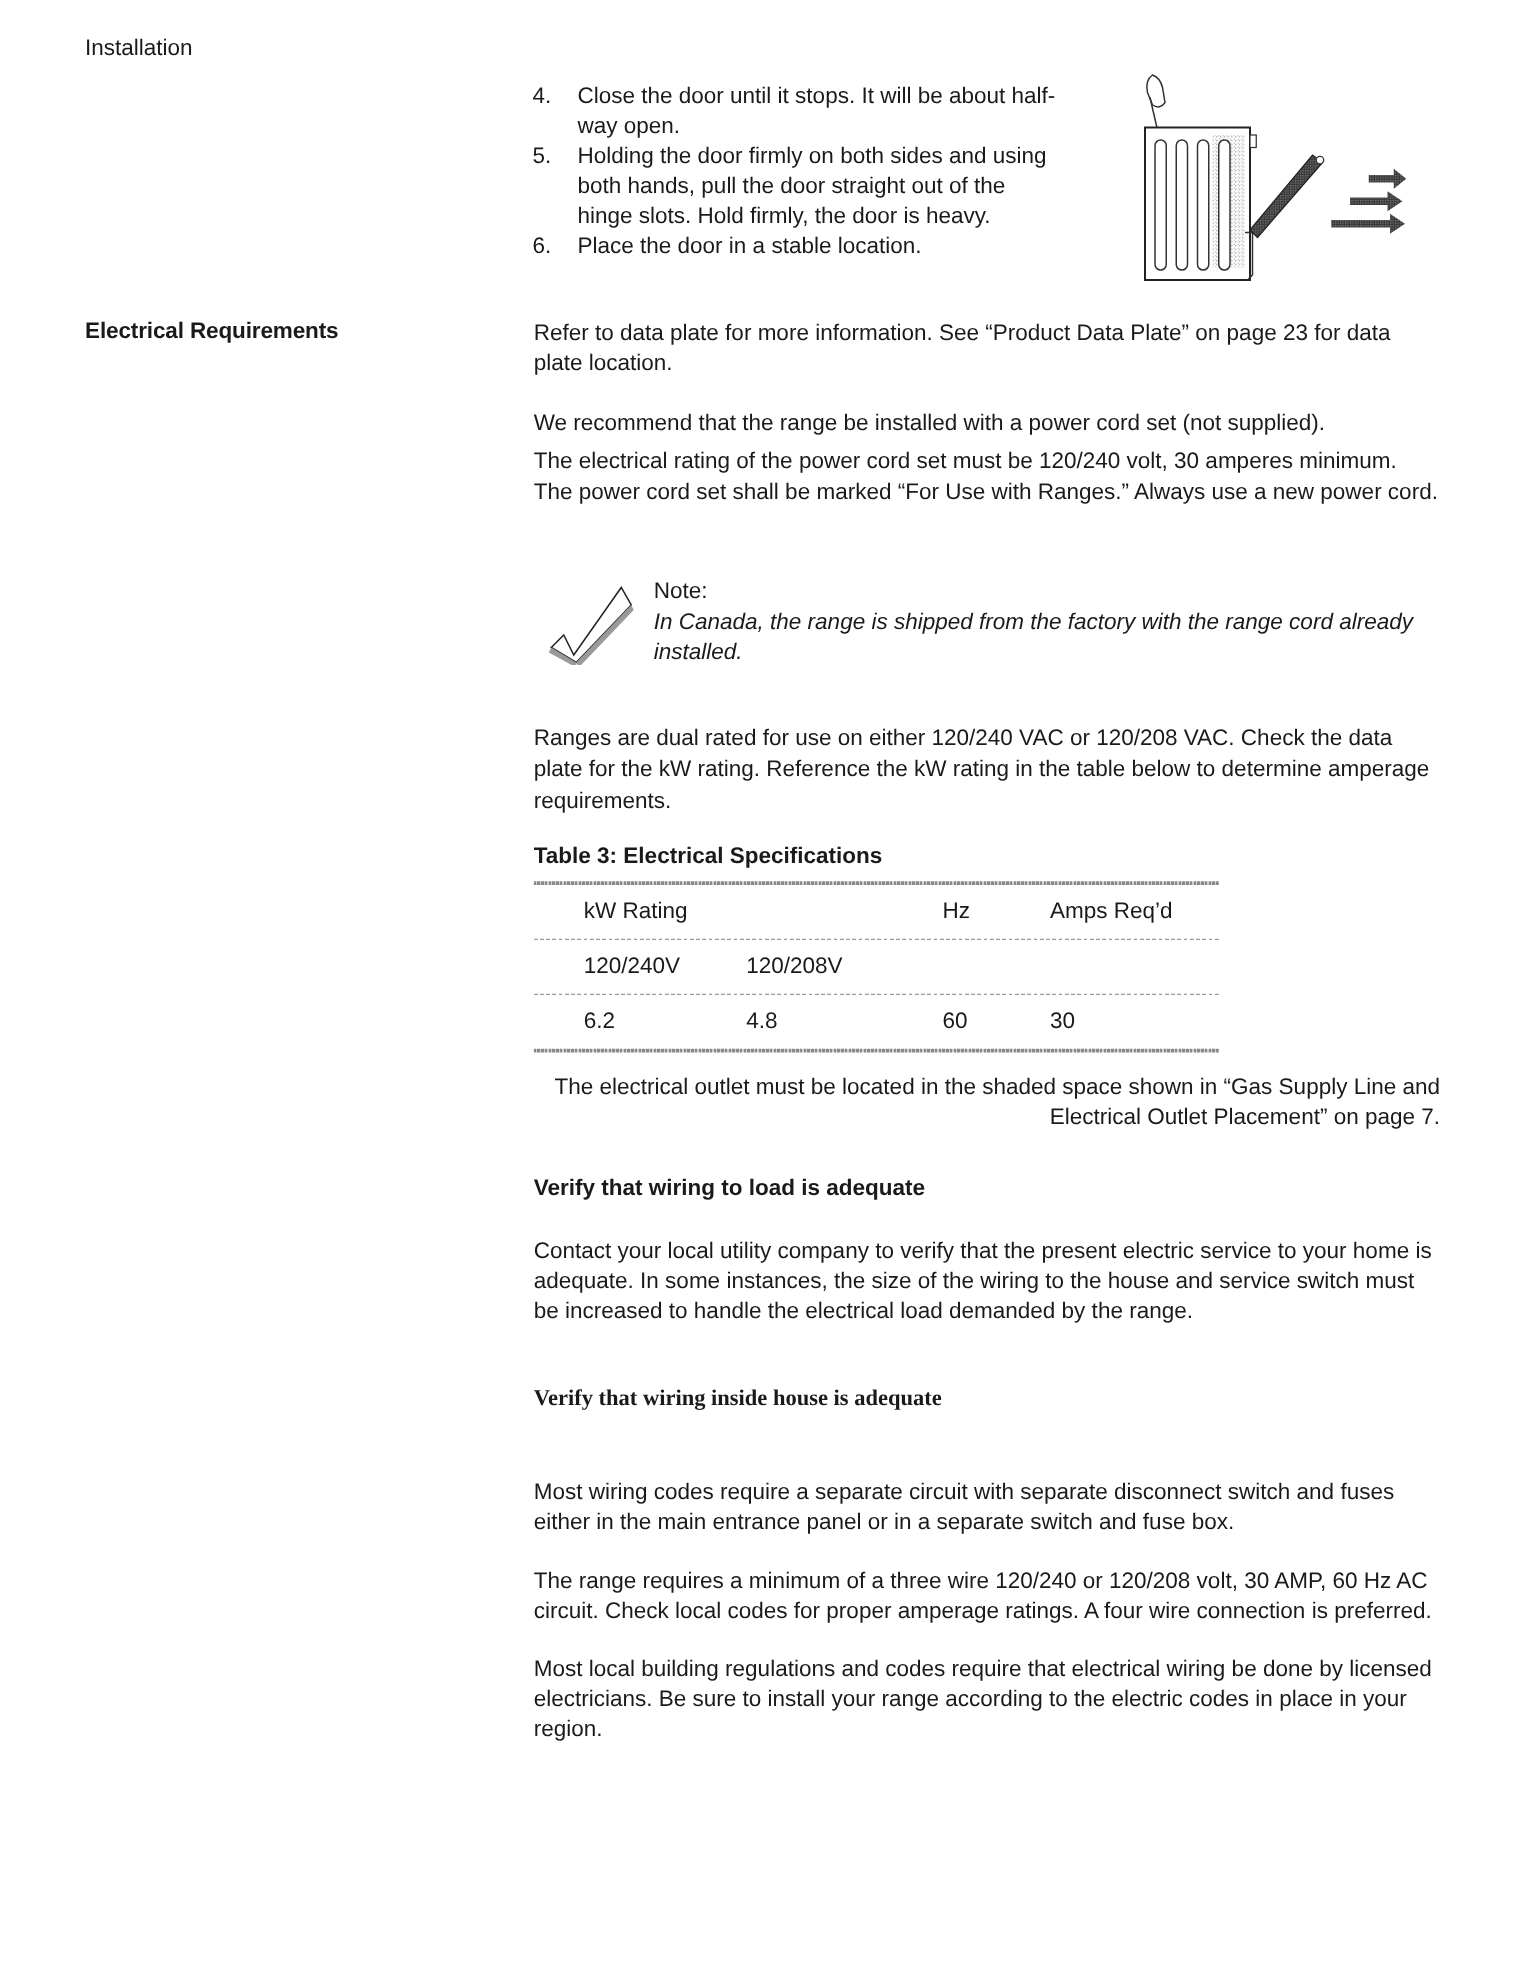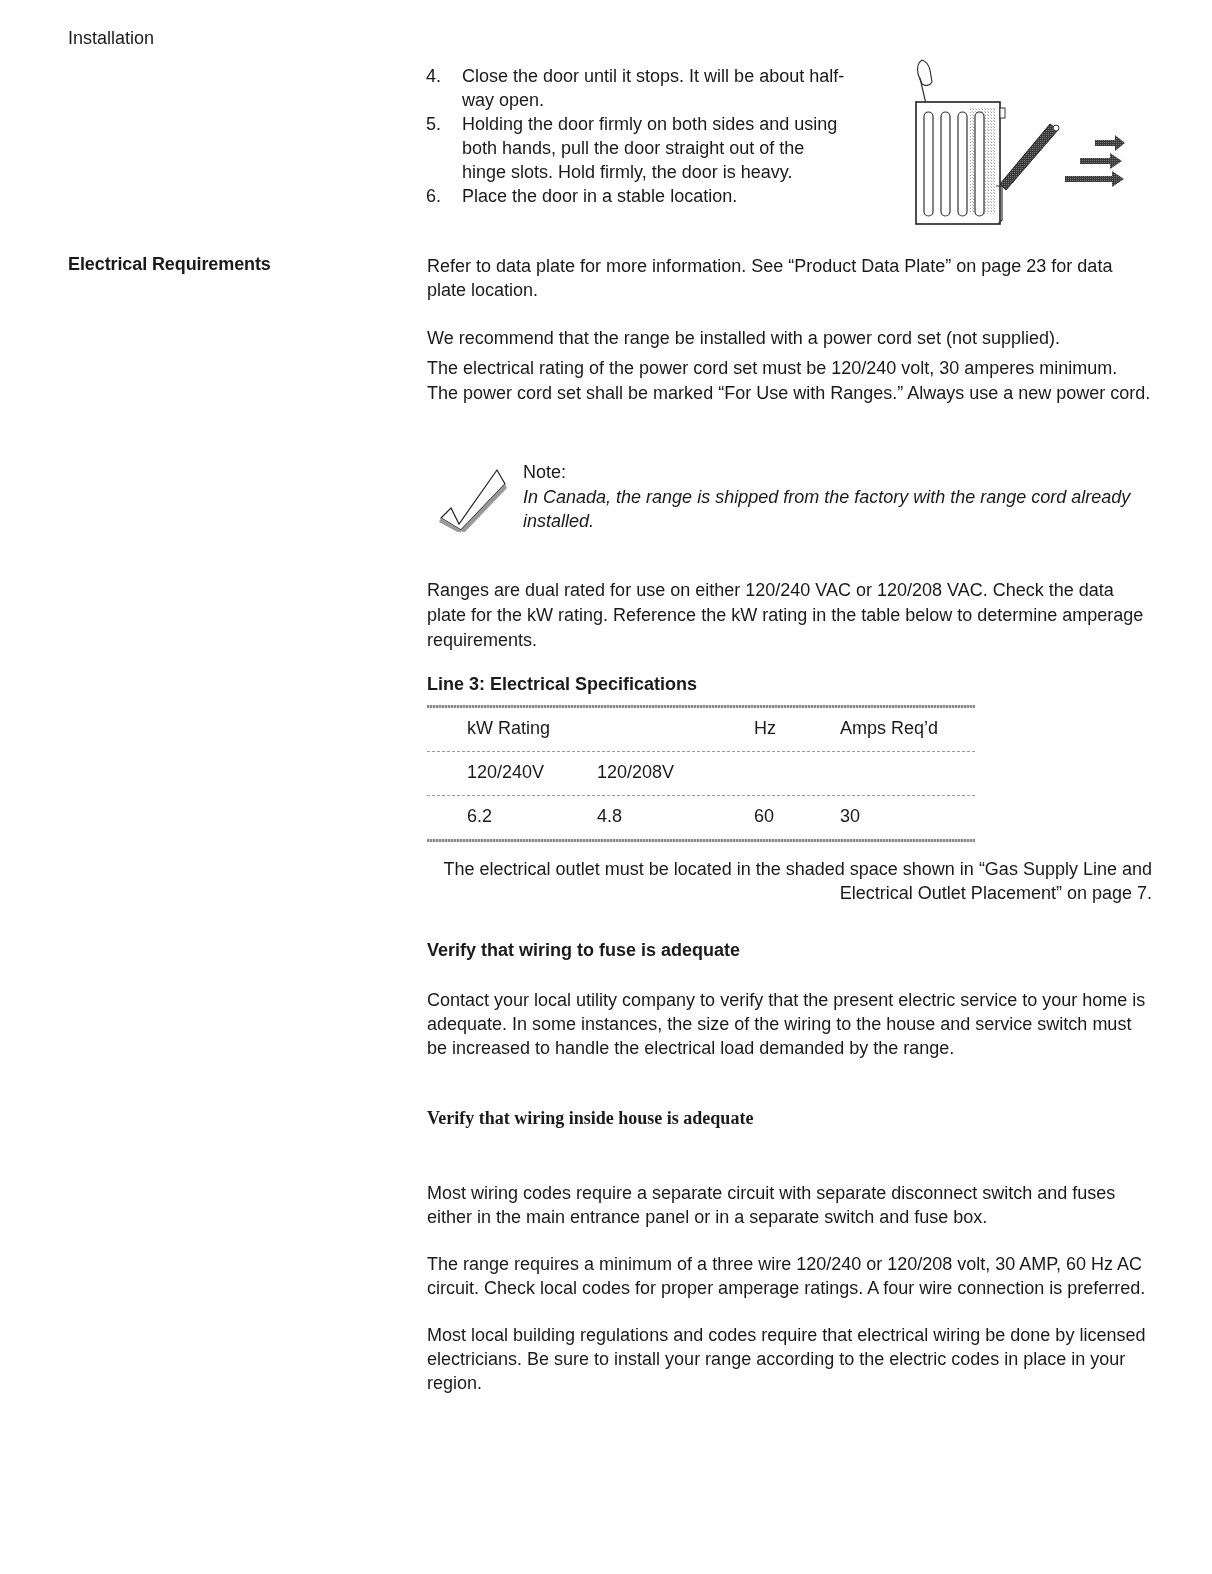--- a/index.html
+++ b/index.html
@@ -119,21 +119,21 @@
     <polygon points="4,50 14,40 22,56 60,2 68,16 24,62" fill="#ffffff" stroke="#222" stroke-width="1.2"></polygon>
     <polygon points="24,62 68,16 70,20 26,66" fill="#9a9a9a"></polygon>
     <polygon points="4,50 24,62 24,66 2,54" fill="#9a9a9a"></polygon>
   </svg>
   <div class="note-label">Note:</div>
   <div class="note-text">In Canada, the range is shipped from the factory with the range cord already installed.</div>
 </div>
 
 <p class="abs body-col para p4">Ranges are dual rated for use on either 120/240 VAC or 120/208 VAC. Check the data plate for the kW rating. Reference the kW rating in the table below to determine amperage requirements.</p>
 
-<div class="abs table-title">Line 3: Electrical Specifications</div>
+<div class="abs table-title">Table 3: Electrical Specifications</div>
 <div class="abs spec-table">
   <div class="rule-heavy"></div>
   <div class="trow">
     <span class="c1">kW Rating</span>
     <span class="c2"></span>
     <span class="c3">Hz</span>
     <span class="c4">Amps Req’d</span>
   </div>
   <div class="rule-light"></div>
   <div class="trow">
@@ -146,20 +146,20 @@
   <div class="trow">
     <span class="c1">6.2</span>
     <span class="c2">4.8</span>
     <span class="c3">60</span>
     <span class="c4">30</span>
   </div>
   <div class="rule-heavy"></div>
 </div>
 
 <p class="abs body-col para p5">The electrical outlet must be located in the shaded space shown in “Gas Supply Line and Electrical Outlet Placement” on page 7.</p>
-<div class="abs body-col sub1">Verify that wiring to fuse is adequate</div>
+<div class="abs body-col sub1">Verify that wiring to load is adequate</div>
 <p class="abs body-col para p6">Contact your local utility company to verify that the present electric service to your home is adequate. In some instances, the size of the wiring to the house and service switch must be increased to handle the electrical load demanded by the range.</p>
 <div class="abs body-col sub2">Verify that wiring inside house is adequate</div>
 <p class="abs body-col para p7">Most wiring codes require a separate circuit with separate disconnect switch and fuses either in the main entrance panel or in a separate switch and fuse box.</p>
 <p class="abs body-col para p8">The range requires a minimum of a three wire 120/240 or 120/208 volt, 30 AMP, 60 Hz AC circuit. Check local codes for proper amperage ratings. A four wire connection is preferred.</p>
 <p class="abs body-col para p9">Most local building regulations and codes require that electrical wiring be done by licensed electricians. Be sure to install your range according to the electric codes in place in your region.</p>
 
 <div class="abs footer">English 6</div>
 
 </body></html>

